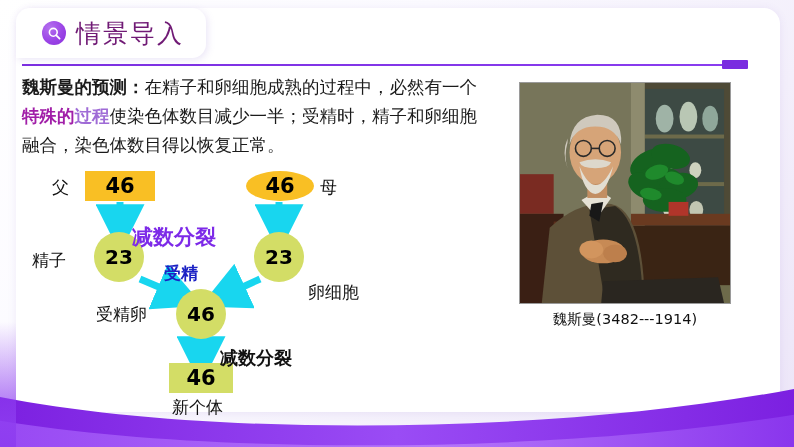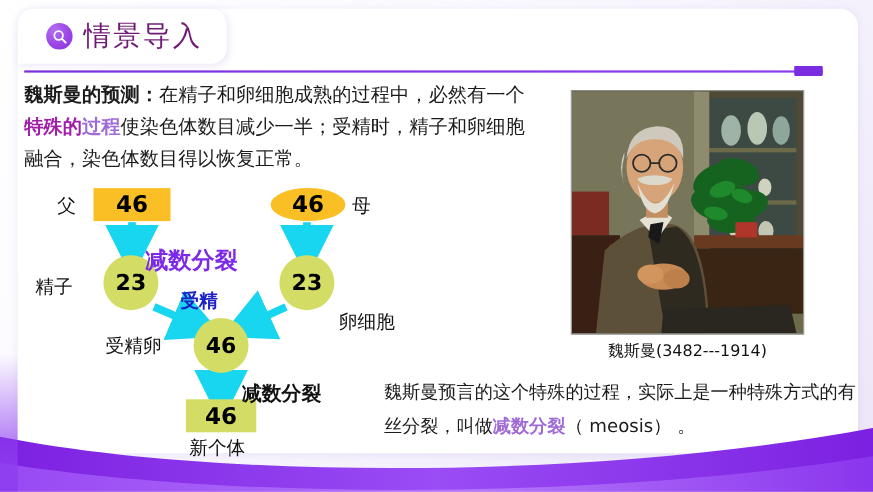--- a/index.html
+++ b/index.html
@@ -291,23 +291,20 @@
         <circle cx="88" cy="66" r="8" fill="none" stroke="#2a2a2a" stroke-width="1.6"></circle>
         <line x1="72" y1="66" x2="80" y2="66" stroke="#2a2a2a" stroke-width="1.6"></line>
 
         <path d="M60 80 Q76 74 92 80 Q90 86 76 86 Q62 86 60 80 Z" fill="#ddd8cc"></path>
         <path d="M60 84 Q76 122 94 84 Q88 110 76 112 Q64 110 60 84 Z" fill="#e2ded2"></path>
       </svg>
     </div>
     <div id="portrait-cap">魏斯曼(3482---1914)</div>
   </div>
 
-  <div id="para-bottom">
-    <span>魏斯曼预言的这个特殊的过程，实际上是一种特殊方式的有丝分裂，叫做</span><span class="hl-violet">减数分裂</span><span>（ meosis） 。</span>
-  </div>
 
   <div class="wave-wrap">
     <svg viewBox="0 0 814 70" preserveAspectRatio="none">
       <defs>
         <linearGradient id="wg1" x1="0" y1="0" x2="1" y2="0">
           <stop offset="0%" stop-color="#7b1fe0"></stop>
           <stop offset="50%" stop-color="#9a4cf5"></stop>
           <stop offset="100%" stop-color="#7b1fe0"></stop>
         </linearGradient>
         <linearGradient id="wg2" x1="0" y1="0" x2="1" y2="0">

